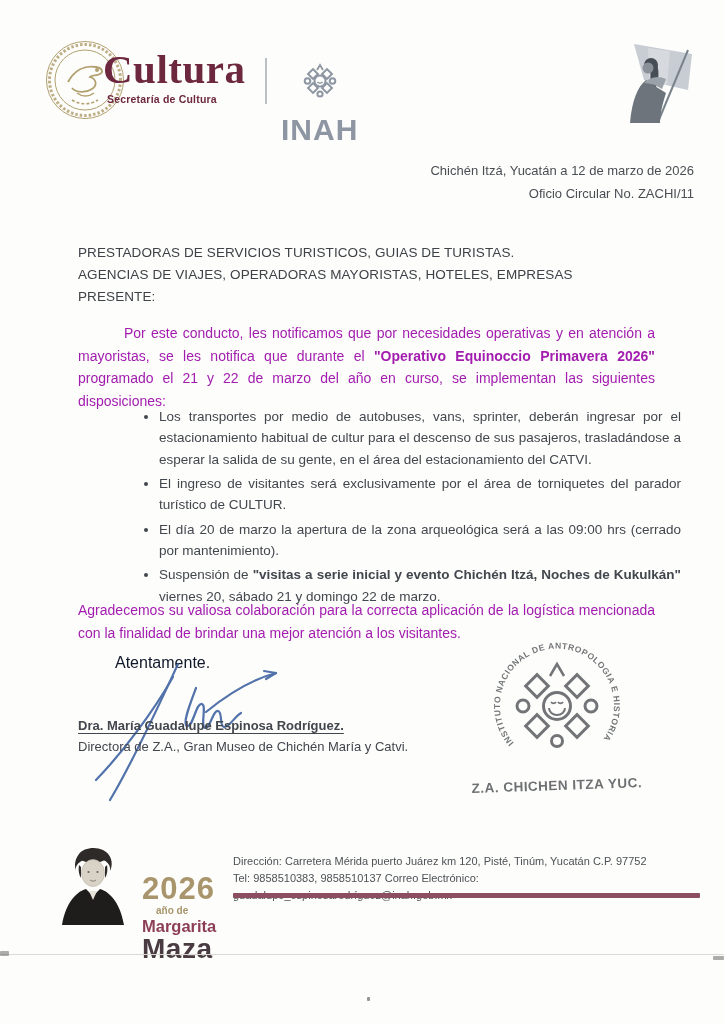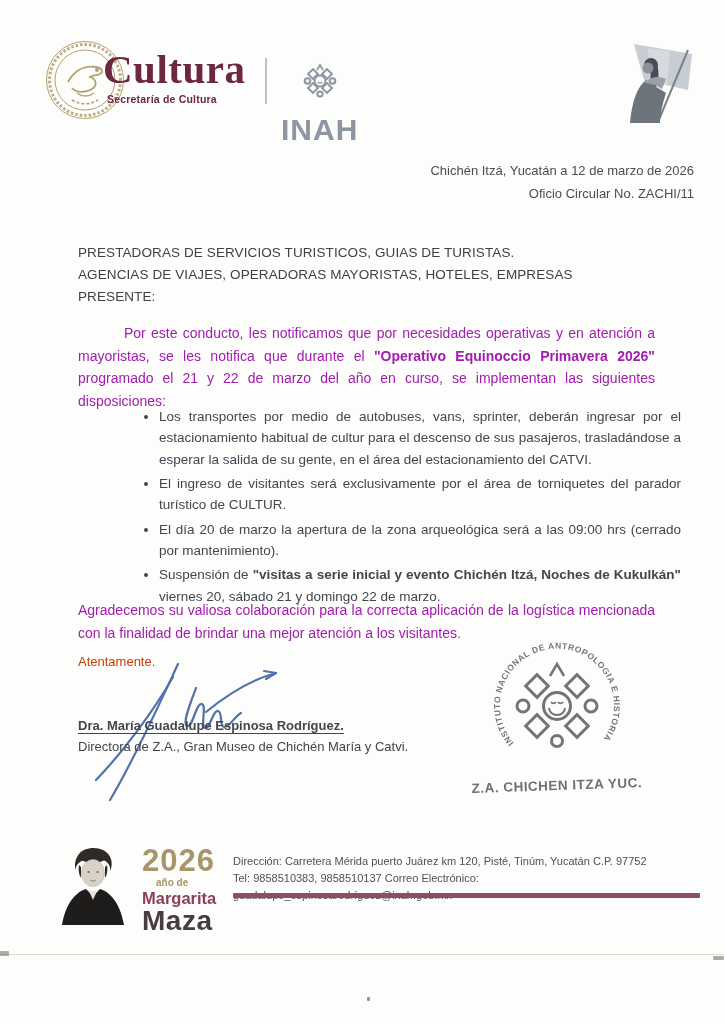--- a/index.html
+++ b/index.html
@@ -23,27 +23,27 @@
 
   
   .date-block{text-align:right;font-size:13px;line-height:1.75;color:#4a4e54;}
 
   
   .recipient{font-size:13.5px;line-height:1.62;color:#3e4248;letter-spacing:.1px;}
   .para{font-size:14px;line-height:1.62;text-align:justify;color:#a21caf;}
   .indent{text-indent:46px;}
   ul.bullets{margin:0;padding:0 0 0 26px;list-style:disc;}
   ul.bullets li{font-size:13.5px;line-height:1.58;text-align:justify;margin:0 0 3px 0;color:#42464d;}
-  .salutation{font-size:13px;color:#c2410c;}
+  .salutation{font-size:16px;color:#0f172a;margin-left:37px;}
   .sig-name{font-size:13px;font-weight:600;color:#42464d;text-decoration:underline;text-underline-offset:3px;}
   .sig-title{font-size:13px;margin-top:6px;color:#42464d;}
 
   
   .year-block{line-height:1;text-align:left;}
-  .year-num{font-size:31px;font-weight:700;color:#a8956b;letter-spacing:1px;}
+  .year-num{font-size:31px;font-weight:700;color:#a8956b;letter-spacing:1px;margin-top:28px;}
   .year-l2{font-size:10px;font-weight:700;color:#a8956b;margin:2px 0 0 14px;}
   .year-l3{font-size:16.5px;font-weight:700;color:#8d3e57;margin-top:2px;}
   .year-l4{font-size:28px;font-weight:700;color:#4a3a42;margin-top:0;letter-spacing:.5px;}
   .addr{font-size:11px;line-height:1.55;color:#4d5156;}
   .footer-rule{height:5px;background:#8e4e62;border-radius:1px;}
 
   
   .scanline{height:1px;background:#d9d9d6;}
   .smudge{background:#6a6a68;opacity:.55;border-radius:1px;}
 </style>

